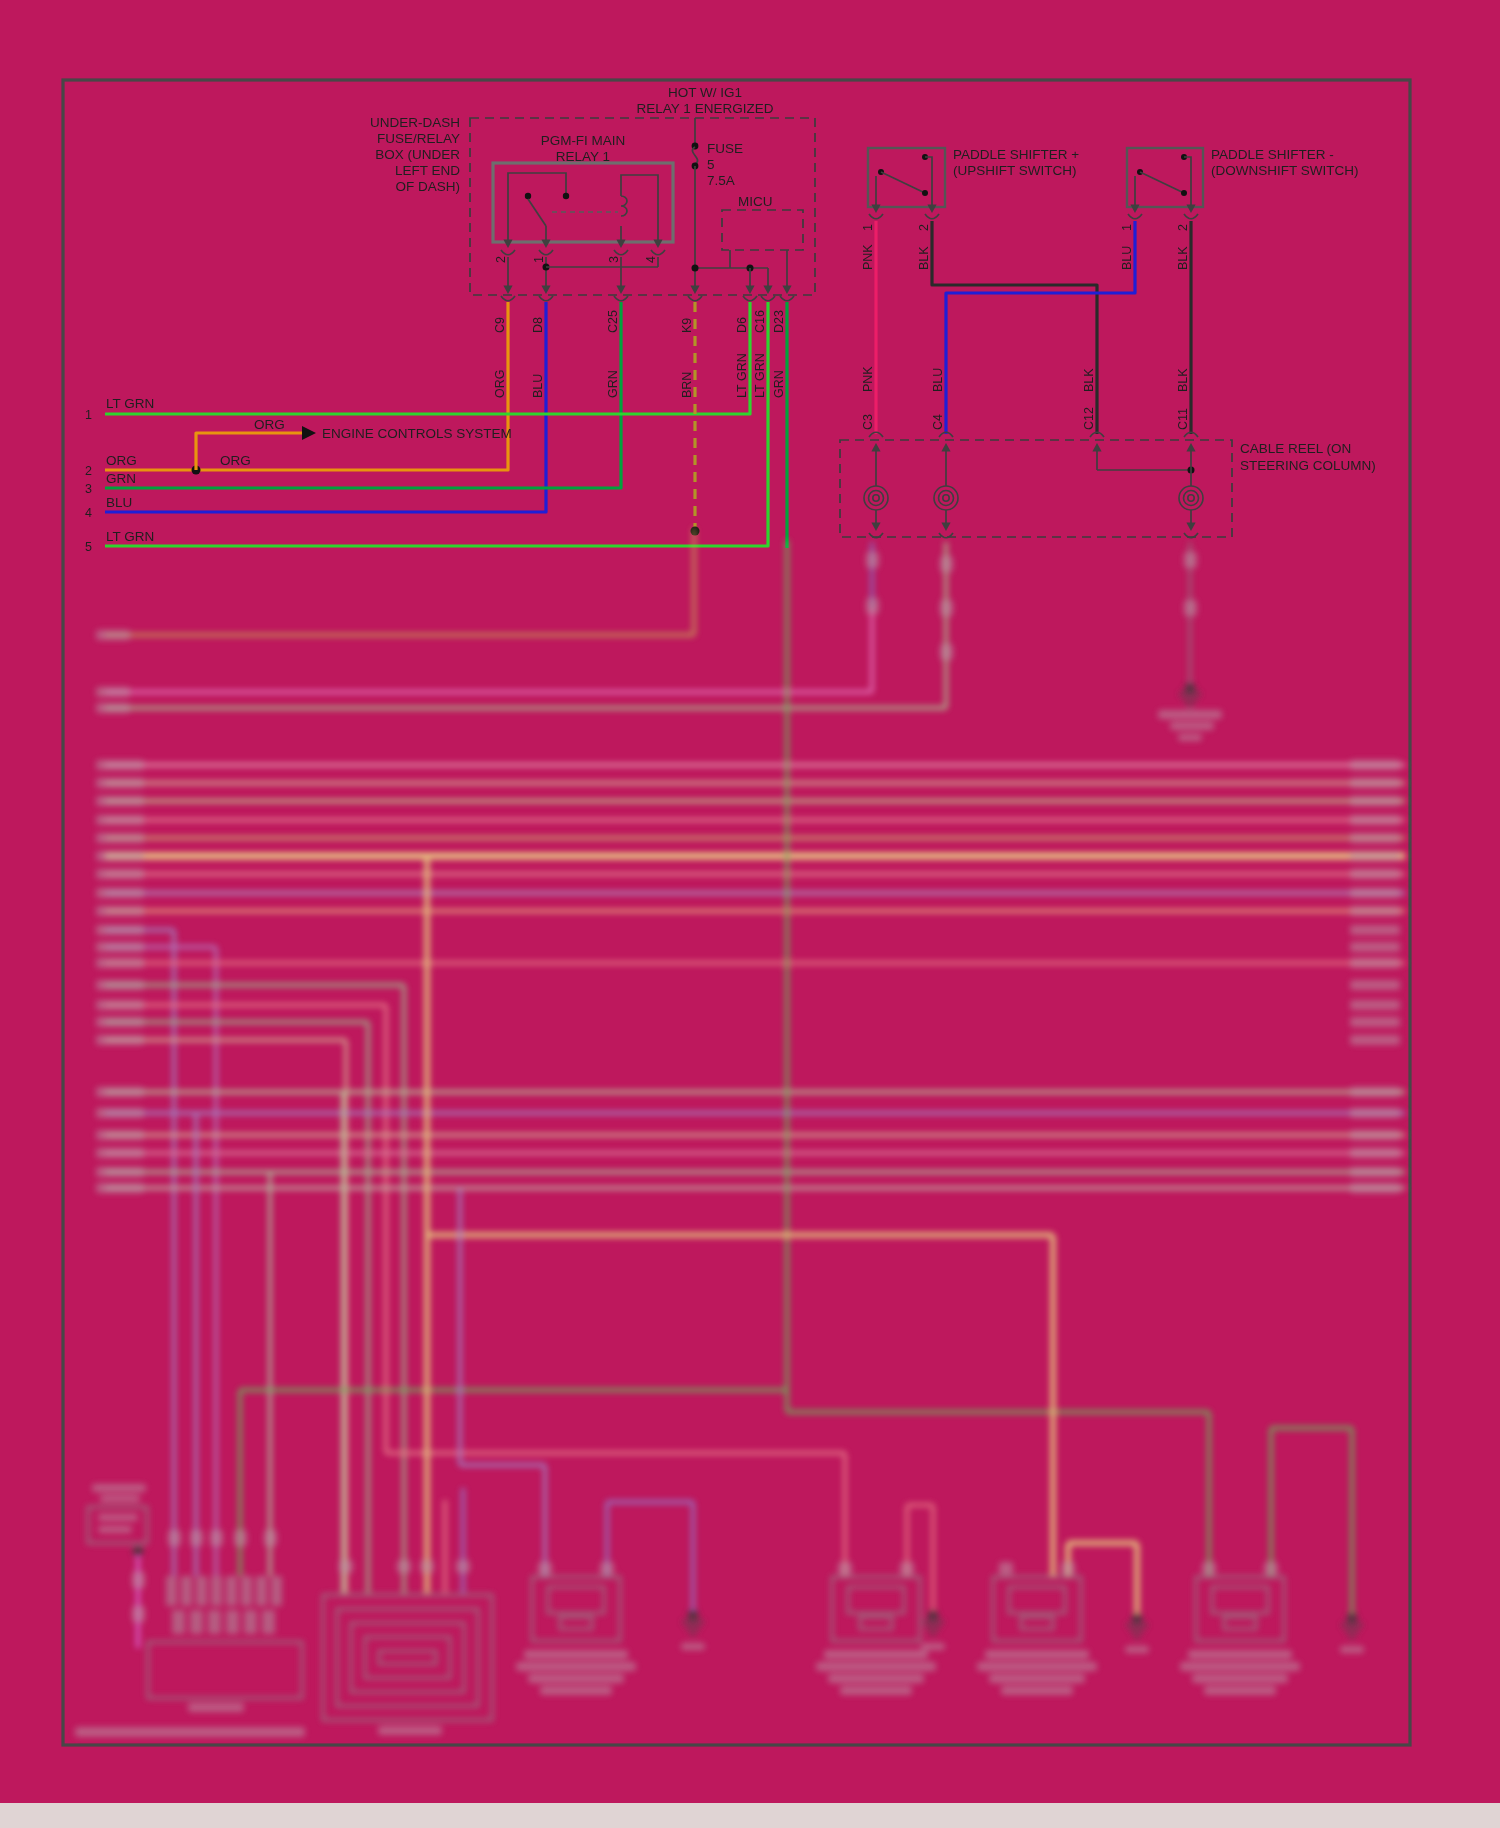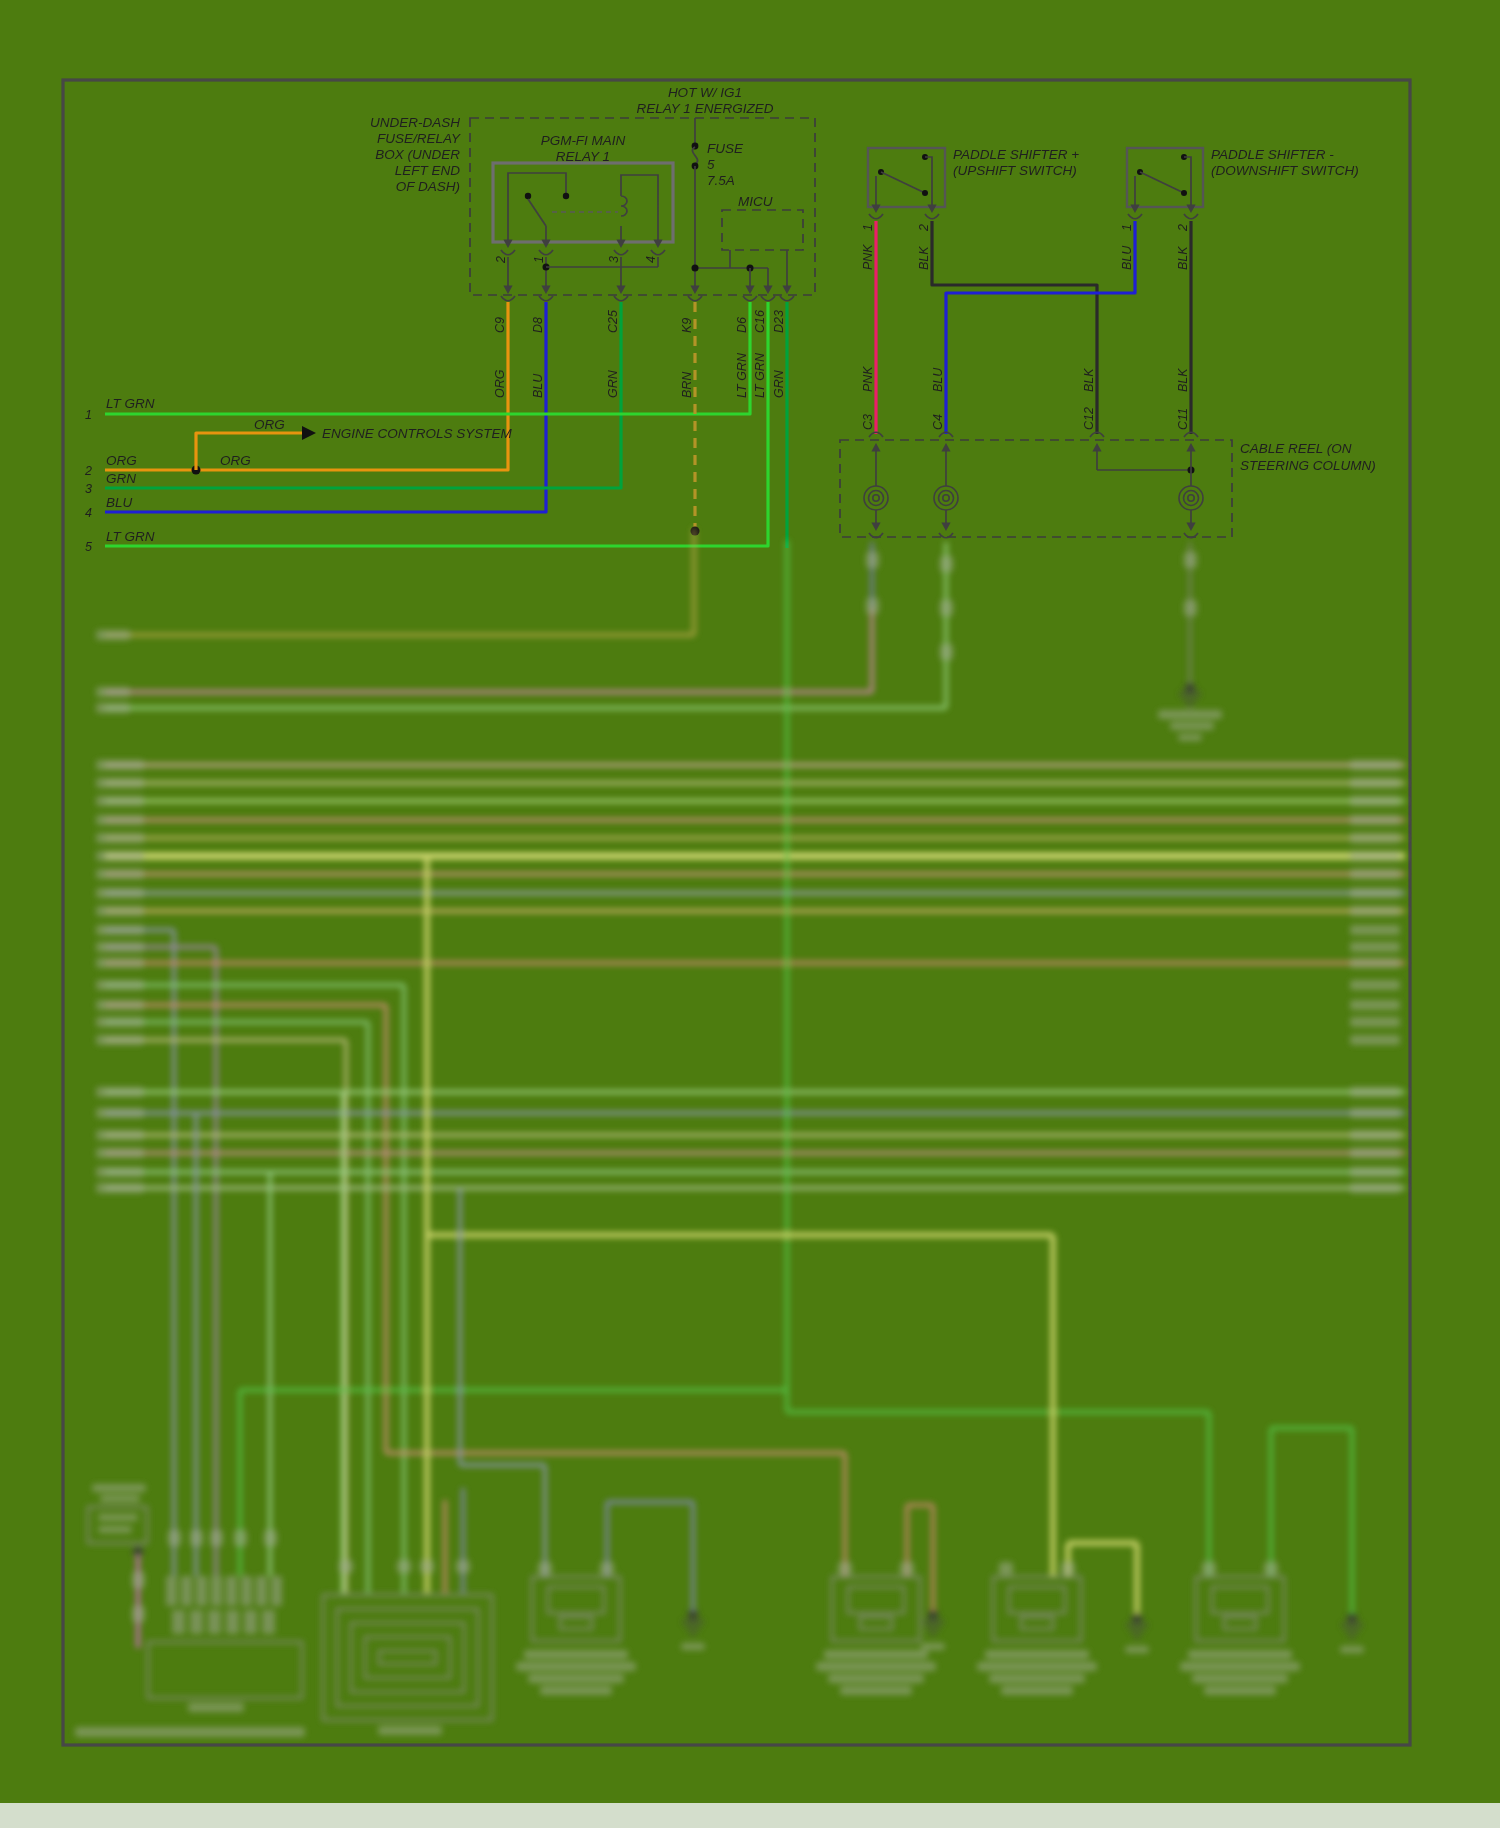--- a/index.html
+++ b/index.html
@@ -1,16 +1,16 @@
 <!DOCTYPE html>
 <html style="--org: #e8940f; --blu: #1f1fd6; --ltgrn: #2ed52e; --grn: #00a33c; --brn: #b39427; --pnk: #ec1e68; --blk: #2a2a2a; --line: #3f3f3f; --border: #474747; --text: #1f1f1f; --blur_blob: #b9b9b9; --footer_strip: #e3e9e1;"><head>
 <meta charset="utf-8">
 <style>
   html,body{margin:0;padding:0;background:#fff;}
-  #page{position:relative;width:1500px;height:1828px;background:#4d7c0f;overflow:hidden;font-style:italic;}
+  #page{position:relative;width:1500px;height:1828px;background:#be185d;overflow:hidden;}
   svg{display:block;}
   text{font-family:"Liberation Sans","DejaVu Sans",sans-serif;fill:var(--text,#1f1f1f);font-size:13.5px;}
   .rt{font-size:12.5px;}
   .mid{text-anchor:middle;} .end{text-anchor:end;}
   .w{fill:none;stroke-width:3.2;stroke-linejoin:round;}
   .org{stroke:var(--org);} .blu{stroke:var(--blu);} .ltg{stroke:var(--ltgrn);}
   .grn{stroke:var(--grn);} .pnk{stroke:var(--pnk);} .blk{stroke:var(--blk);}
   .brn{stroke:var(--brn);stroke-dasharray:10 7;}
   .cl{fill:none;stroke:#3f3f3f;stroke-width:1.7;}
   .dsh{fill:none;stroke:#3c3c3c;stroke-width:1.7;stroke-dasharray:9 6;}

